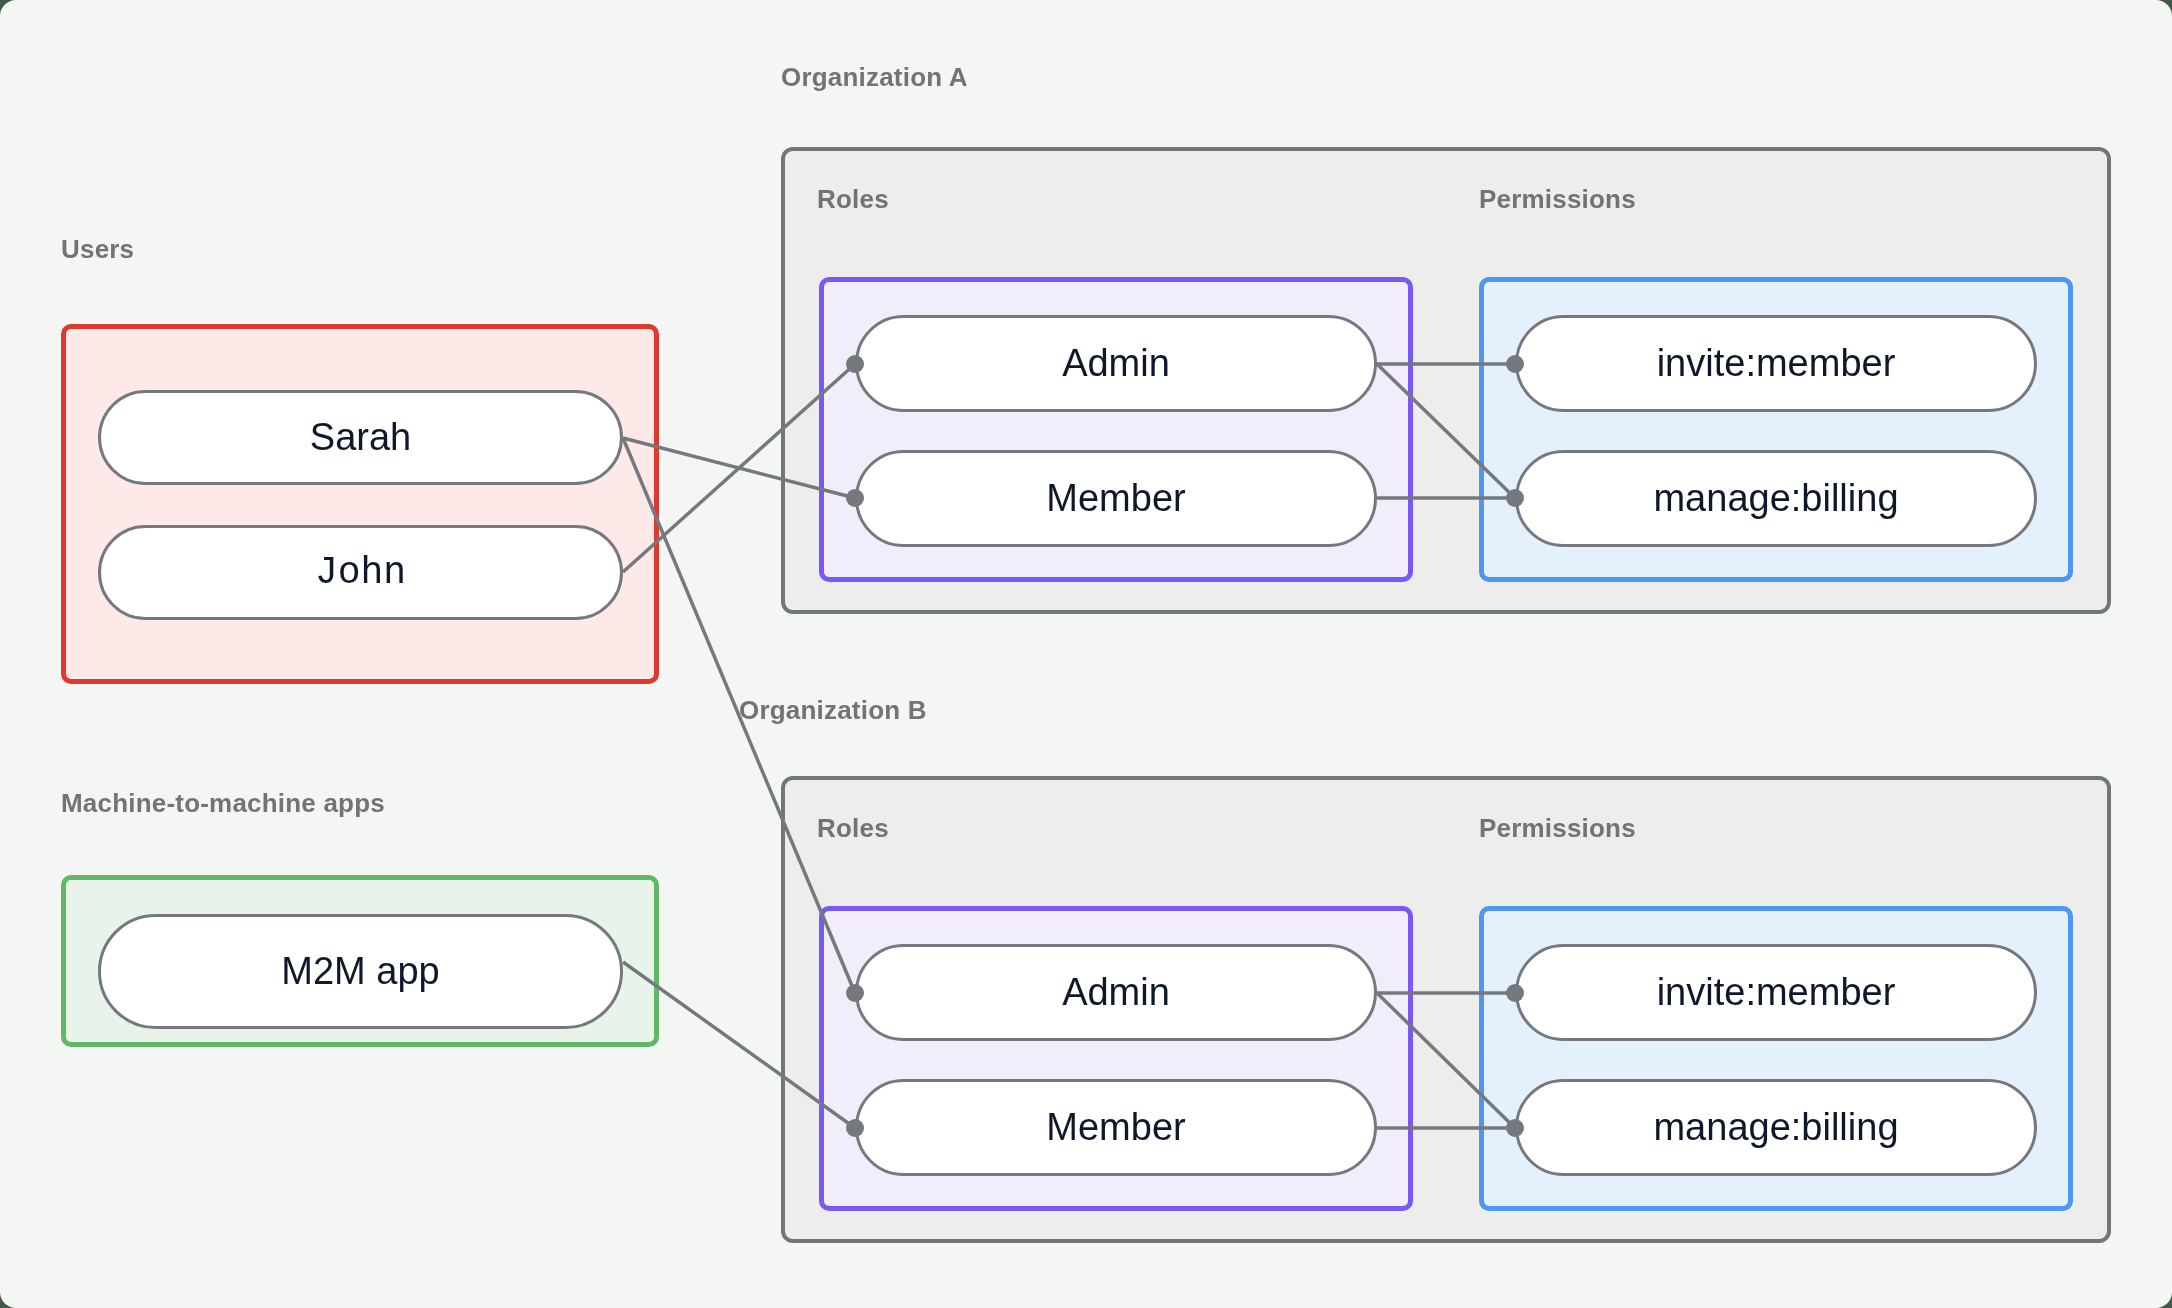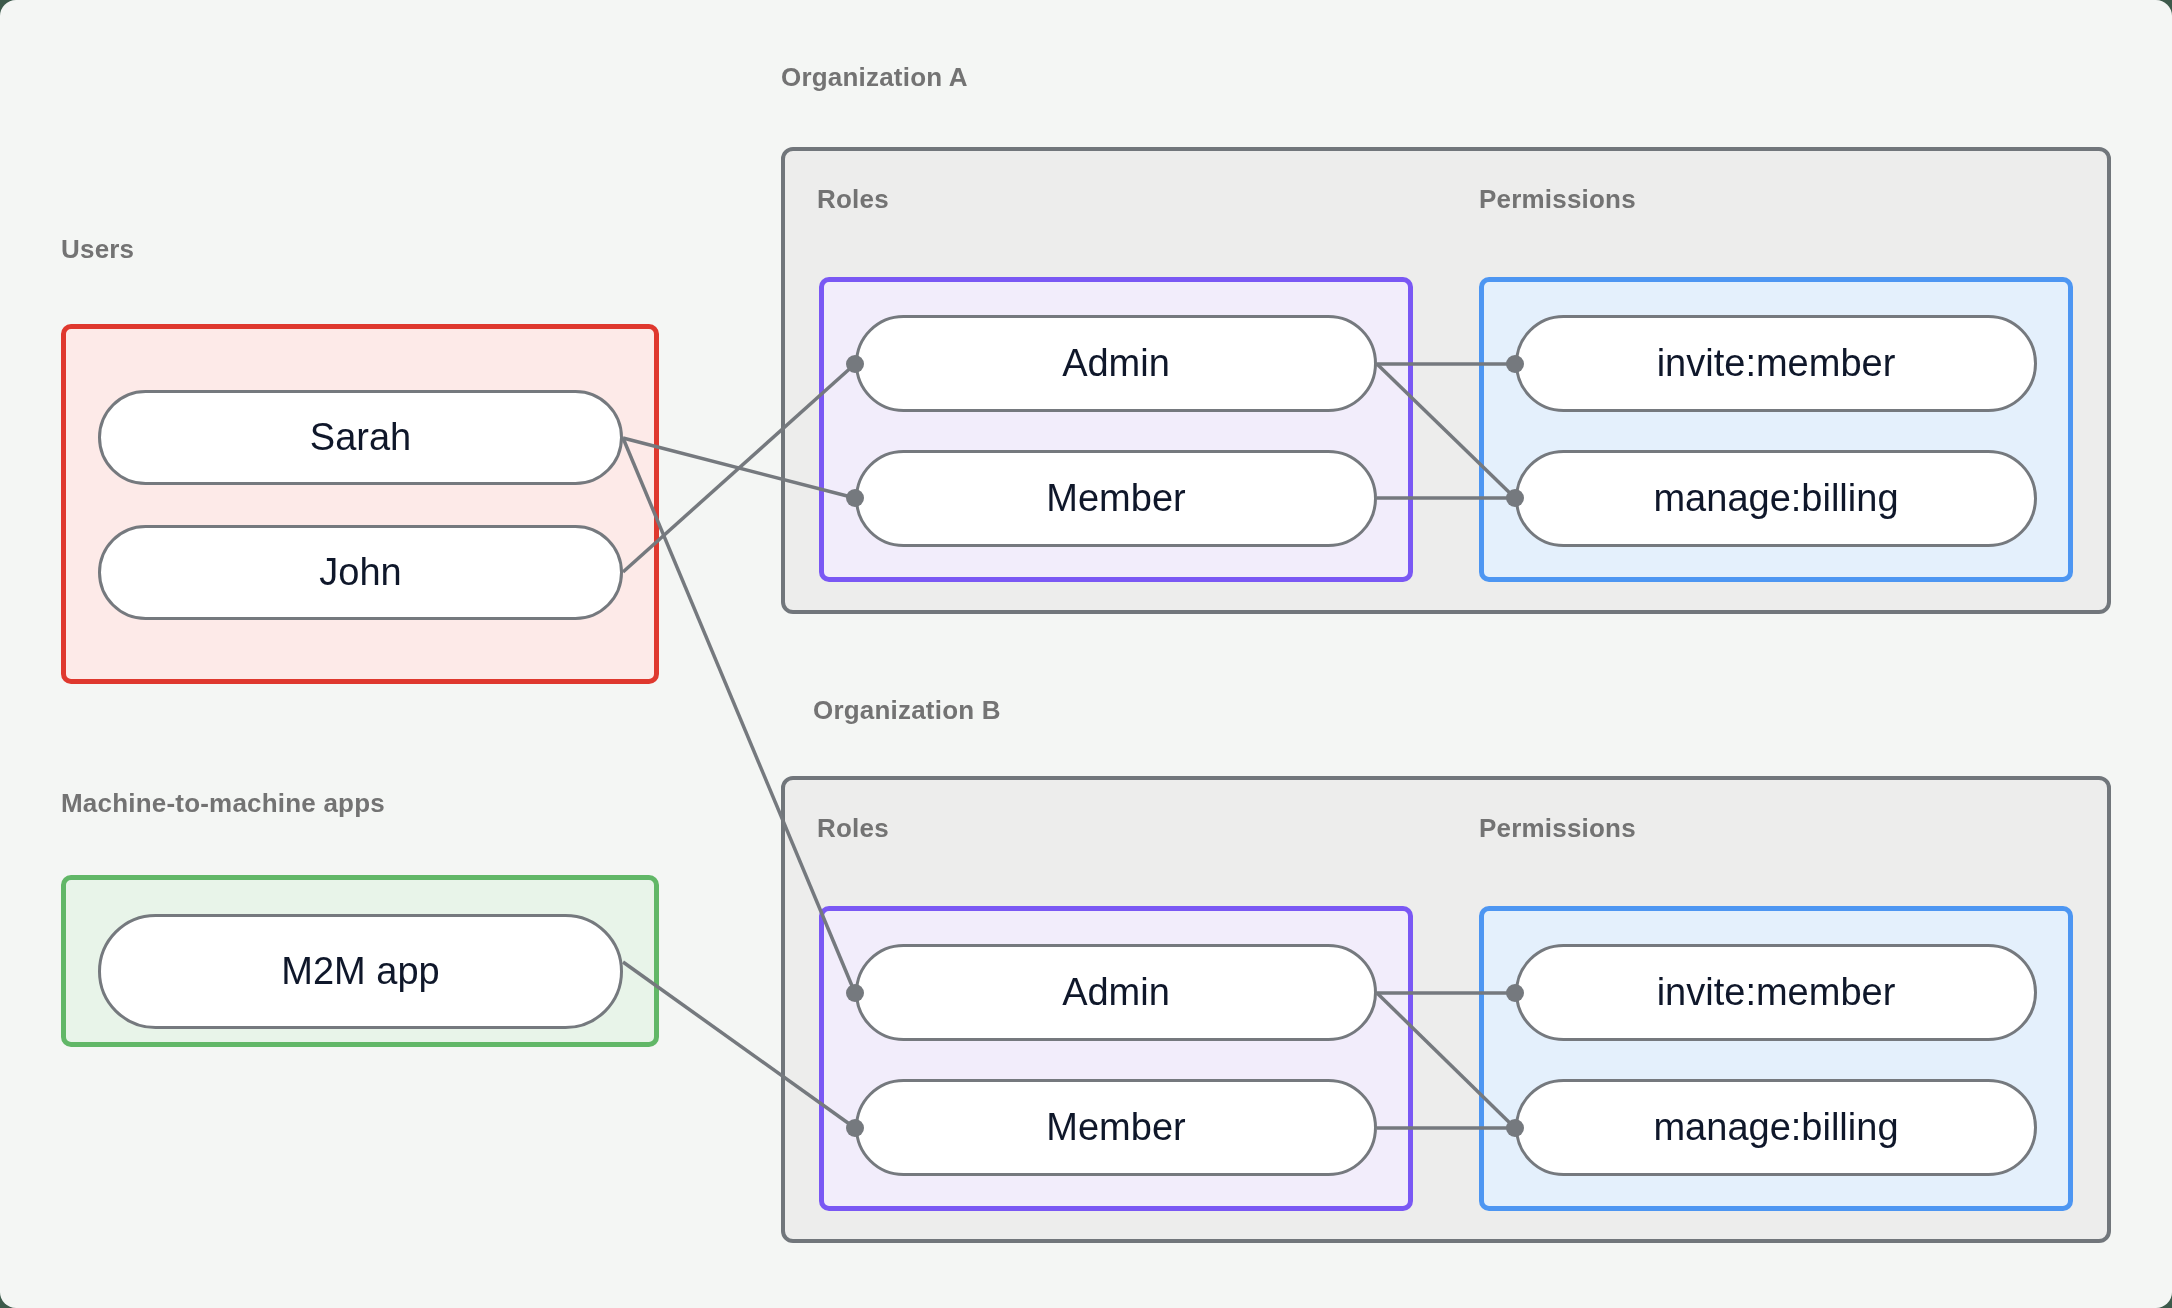--- a/index.html
+++ b/index.html
@@ -72,21 +72,21 @@
 </head>
 <body>
 
 <div id="card">
 
   <div class="heading" style="left:61px; top:234px;">Users</div>
   <div class="group-box users-box" style="left:61px; top:324px; width:598px; height:360px;"></div>
   <div class="pill" style="left:98px; top:390px; width:525px; height:95px;">
     <span>Sarah</span>
   </div>
-  <div class="pill" style="left:98px; top:525px; width:525px; height:95px;">
+  <div class="pill" style="left:98px; top:525px; width:525px; height:95px;font-family:Liberation Mono, monospace;">
     <span>John</span>
   </div>
 
   <div class="heading" style="left:61px; top:788px;">Machine-to-machine apps</div>
   <div class="group-box m2m-box" style="left:61px; top:875px; width:598px; height:172px;"></div>
   <div class="pill" style="left:98px; top:914px; width:525px; height:115px;">
     <span>M2M app</span>
   </div>
 
   <div class="heading" style="left:781px; top:62px;">Organization A</div>
@@ -101,21 +101,21 @@
     <span>Member</span>
   </div>
   <div class="group-box perms-box" style="left:1479px; top:277px; width:594px; height:305px;"></div>
   <div class="pill" style="left:1515px; top:315px; width:522px; height:97px;">
     <span>invite:member</span>
   </div>
   <div class="pill" style="left:1515px; top:450px; width:522px; height:97px;">
     <span>manage:billing</span>
   </div>
 
-  <div class="heading" style="left:813px; top:695px;">Organization B</div>
+  <div class="heading" style="left:739px; top:695px;">Organization B</div>
   <div class="panel" style="left:781px; top:776px; width:1330px; height:467px;"></div>
   <div class="heading" style="left:817px; top:813px;">Roles</div>
   <div class="heading" style="left:1479px; top:813px;">Permissions</div>
   <div class="group-box roles-box" style="left:819px; top:906px; width:594px; height:305px;"></div>
   <div class="pill" style="left:855px; top:944px; width:522px; height:97px;">
     <span>Admin</span>
   </div>
   <div class="pill" style="left:855px; top:1079px; width:522px; height:97px;">
     <span>Member</span>
   </div>

